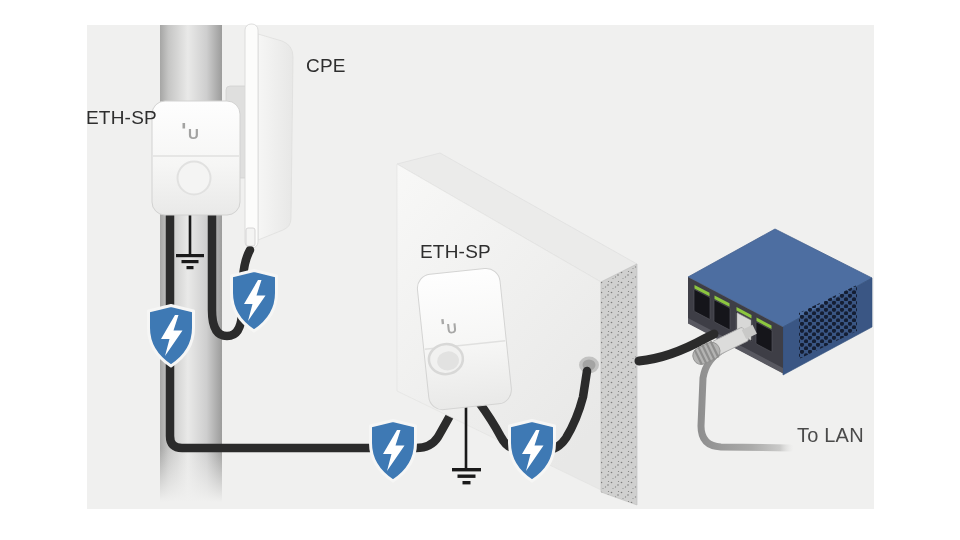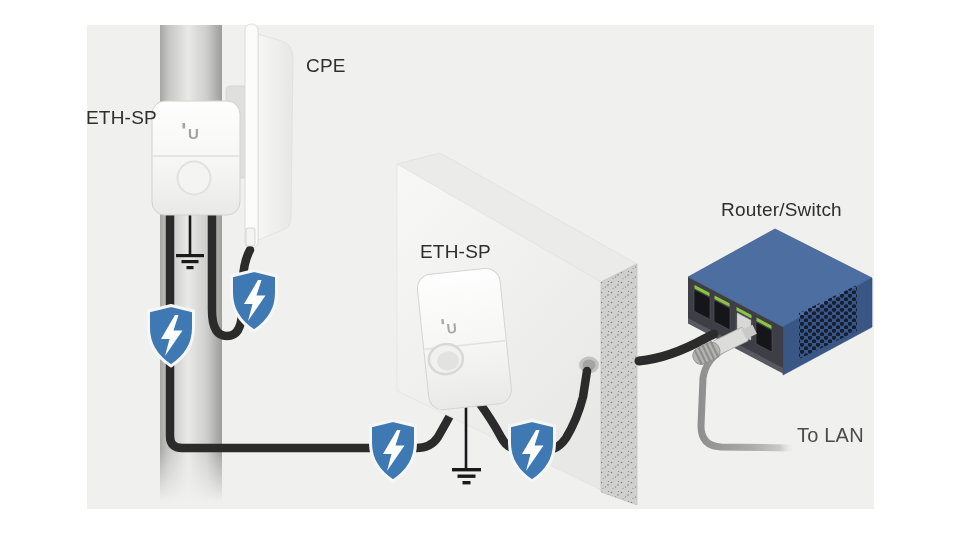--- a/index.html
+++ b/index.html
@@ -163,16 +163,15 @@
     <rect x="714" y="333" width="34" height="15" rx="2" fill="#dcdcdb" stroke="#a9a9a8" stroke-width="0.8"></rect>
     <rect x="746" y="335.5" width="12" height="10" fill="#c9c9c8"></rect>
     <rect x="690" y="332.5" width="28" height="17" rx="8" fill="#b4b4b3" stroke="#8f8f8e" stroke-width="0.8"></rect>
     <path d="M695 333 V349 M699.5 332 V350 M704 331.5 V350.5 M708.5 331.5 V350.5 M713 332 V350" stroke="#8e8e8d" stroke-width="2.2" fill="none"></path>
   </g>
 </svg>
 
 <div class="lbl" style="left:86px;top:108px">ETH-SP</div>
 <div class="lbl" style="left:306px;top:56px">CPE</div>
 <div class="lbl" style="left:420px;top:242px">ETH-SP</div>
-<div class="lbl" style="left:721px;top:200px">Router/Switch</div>
 <div class="lbl lbl-tolan" style="left:797px;top:424px">To LAN</div>
 
 </div>
 
 </body></html>

